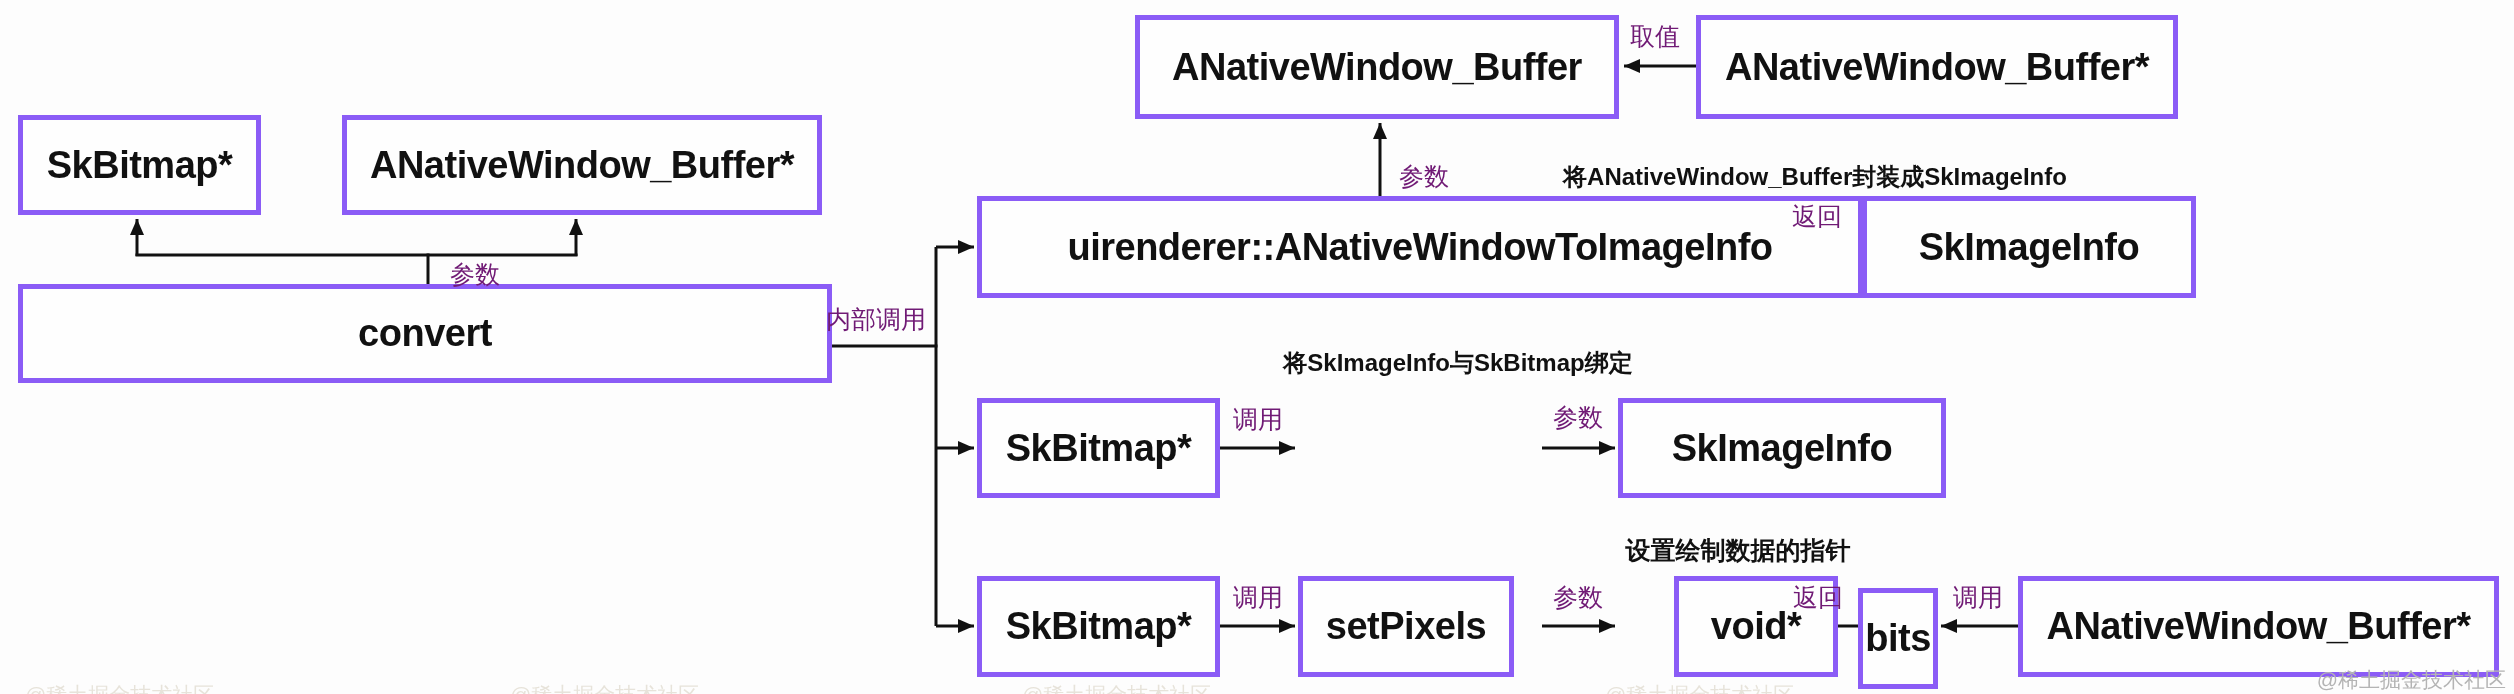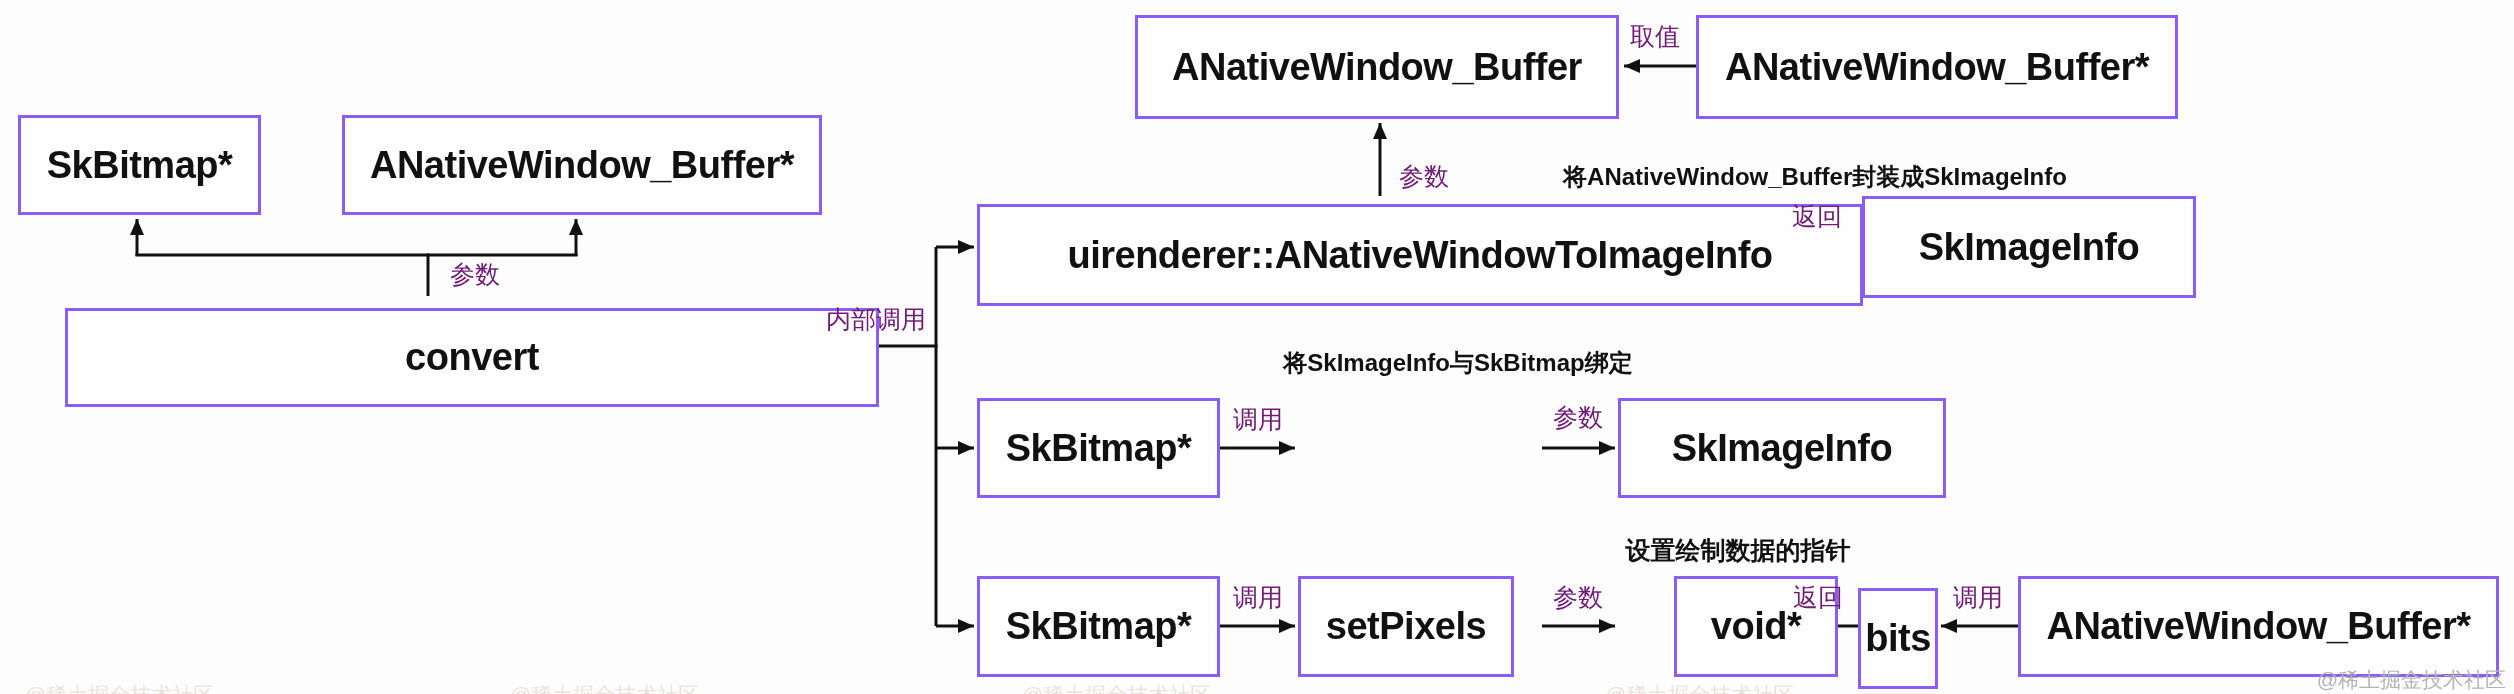--- a/index.html
+++ b/index.html
@@ -11,21 +11,21 @@
     overflow:hidden;
     color:#111;
   }
   #canvas{position:absolute;inset:0;width:2514px;height:694px;}
   #edges{position:absolute;left:0;top:0;width:2514px;height:694px;pointer-events:none;}
   #edges line{stroke:#111;stroke-width:3;}
   .node{
     position:absolute;
     box-sizing:border-box;
     background:#fefefe;
-    border:3px solid #8b5cf6;
+    border:5px solid #8b5cf6;
     display:flex;align-items:center;justify-content:center;
     font-weight:bold;font-size:38px;
     white-space:nowrap;
     letter-spacing:-0.5px;
   }
   .elabel{
     position:absolute;
     transform:translate(-50%,-50%);
     font-size:25px;
     white-space:nowrap;
@@ -116,25 +116,25 @@
     </div>
 
   <div class="node" style="left:18px;top:115px;width:243px;height:100px;">
       <span>SkBitmap*</span>
     </div>
 
   <div class="node" style="left:342px;top:115px;width:480px;height:100px;">
       <span>ANativeWindow_Buffer*</span>
     </div>
 
-  <div class="node" style="left:18px;top:308px;width:814px;height:99px;margin-left:47px;">
+  <div class="node" style="left:18px;top:284px;width:814px;height:99px;">
       <span>convert</span>
     </div>
 
-  <div class="node" style="left:977px;top:204px;width:886px;height:102px;">
+  <div class="node" style="left:977px;top:196px;width:886px;height:102px;">
       <span>uirenderer::ANativeWindowToImageInfo</span>
     </div>
 
   <div class="node" style="left:1862px;top:196px;width:334px;height:102px;">
       <span>SkImageInfo</span>
     </div>
 
   <div class="node" style="left:977px;top:398px;width:243px;height:100px;">
       <span>SkBitmap*</span>
     </div>

